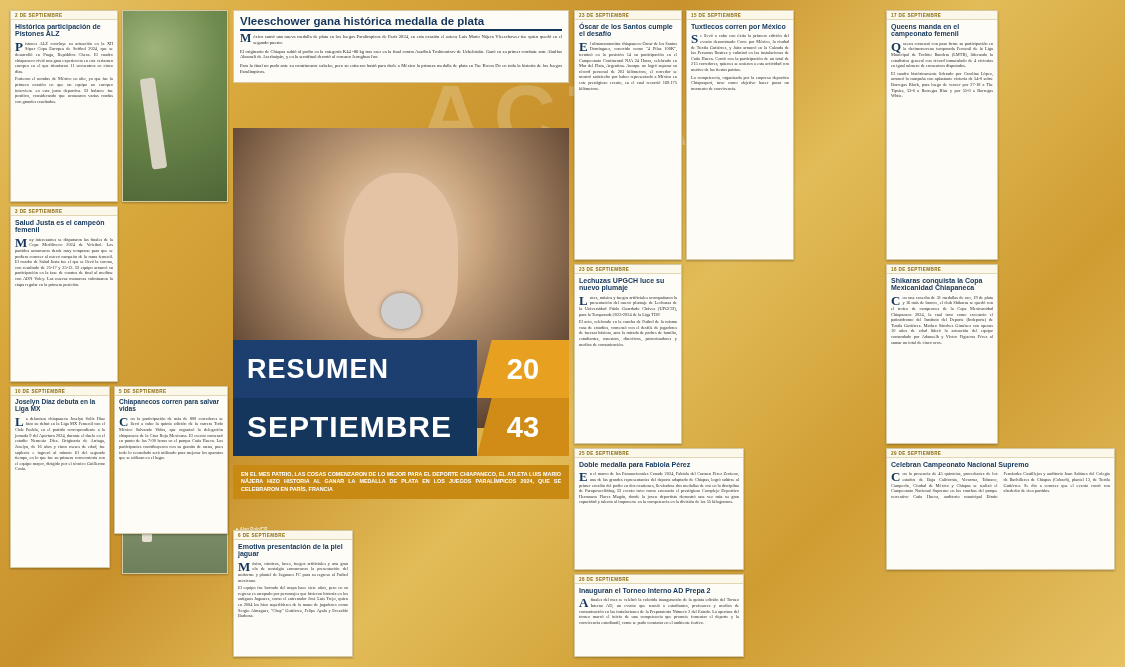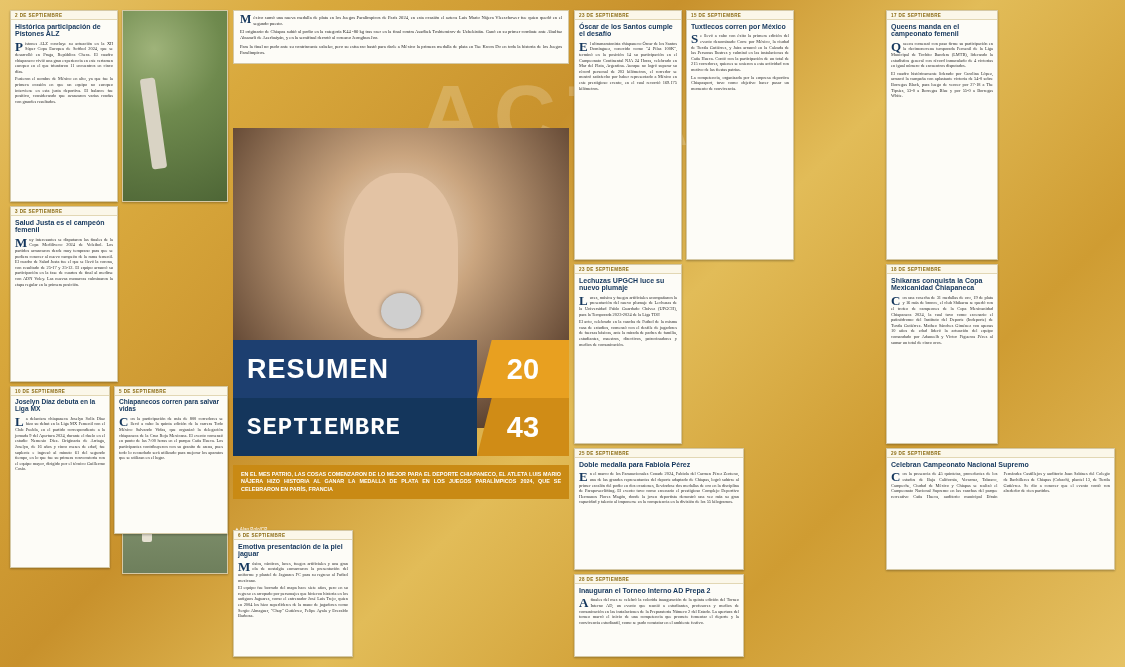--- a/index.html
+++ b/index.html
@@ -102,21 +102,21 @@
     flex:1;background:#1d3f70;color:#fff;display:flex;align-items:center;
     padding-left:14px;font-family:"Liberation Sans", sans-serif;font-weight:bold;
     font-size:27px;letter-spacing:1px;
   }
   .res-num{
     width:92px;background:#e8a020;color:#fff;display:flex;align-items:center;justify-content:center;
     font-family:"Liberation Sans", sans-serif;font-weight:bold;font-size:29px;
     clip-path:polygon(16% 0,100% 0,100% 100%,0 100%);
     text-align:center;
   }
-  .res-row.second .res-label{background:#14365c;font-size:24px;font-family:Liberation Mono, monospace;}
+  .res-row.second .res-label{background:#14365c;font-size:30px;}
   .res-row.second .res-num{background:#d08c16;}
   #hero-kicker{
     position:absolute;left:0;top:455px;width:336px;
     background:#c98a14;color:#fff;padding:6px 8px;box-sizing:border-box;
     font-family:"Liberation Sans", sans-serif;font-weight:bold;font-size:5.4px;line-height:1.35;
     text-align:justify;
   }
   #hero-credit{
     position:absolute;left:0;top:515px;width:336px;color:#fff;
     font-family:"Liberation Sans", sans-serif;font-size:4.6px;padding:2px 2px 0 2px;
@@ -169,20 +169,21 @@
   <div class="card" style="left:114px;top:386px;width:114px;height:148px;">
     <div class="date">5 DE SEPTIEMBRE</div>
     <div class="hl" style="font-size:6.6px;">Chiapanecos corren para salvar vidas</div>
     <div class="body">
       <p>Con la participación de más de 800 corredores se llevó a cabo la quinta edición de la carrera Todo México Salvando Vidas, que organizó la delegación chiapaneca de la Cruz Roja Mexicana. El evento comenzó en punto de las 7:00 horas en el parque Caña Hueca. Los participantes contribuyeron con su granito de arena, pues todo lo recaudado será utilizado para mejorar los aparatos que se utilizan en el lugar.</p>
     </div>
   </div>
 
   <div id="hero">
     <div class="headline-band">
+      <h1>Vleeschower gana histórica medalla de plata</h1>
       <div class="lead">
         <p>México sumó una nueva medalla de plata en los Juegos Paralímpicos de París 2024, en esta ocasión el azteca Luis Mario Nájera Vleeschower fue quien quedó en el segundo puesto.</p>
         <p>El originario de Chiapas subió al podio en la categoría K44 -80 kg tras caer en la final contra Asadbek Toshtemirov de Uzbekistán. Ganó en su primer combate ante Abulfaz Abuzarli de Azerbaiyán, y en la semifinal derrotó al coreano Jeonghun Joo.</p>
         <p>Para la final no pudo ante su contrincante uzbeko, pero su esfuerzo bastó para darle a México la primera medalla de plata en Tae Kwon Do en toda la historia de los Juegos Paralímpicos.</p>
       </div>
     </div>
 
     <div id="hero-photo" class="photo">
       <div class="ph-inner ph-taekwondo"></div>
     </div>

